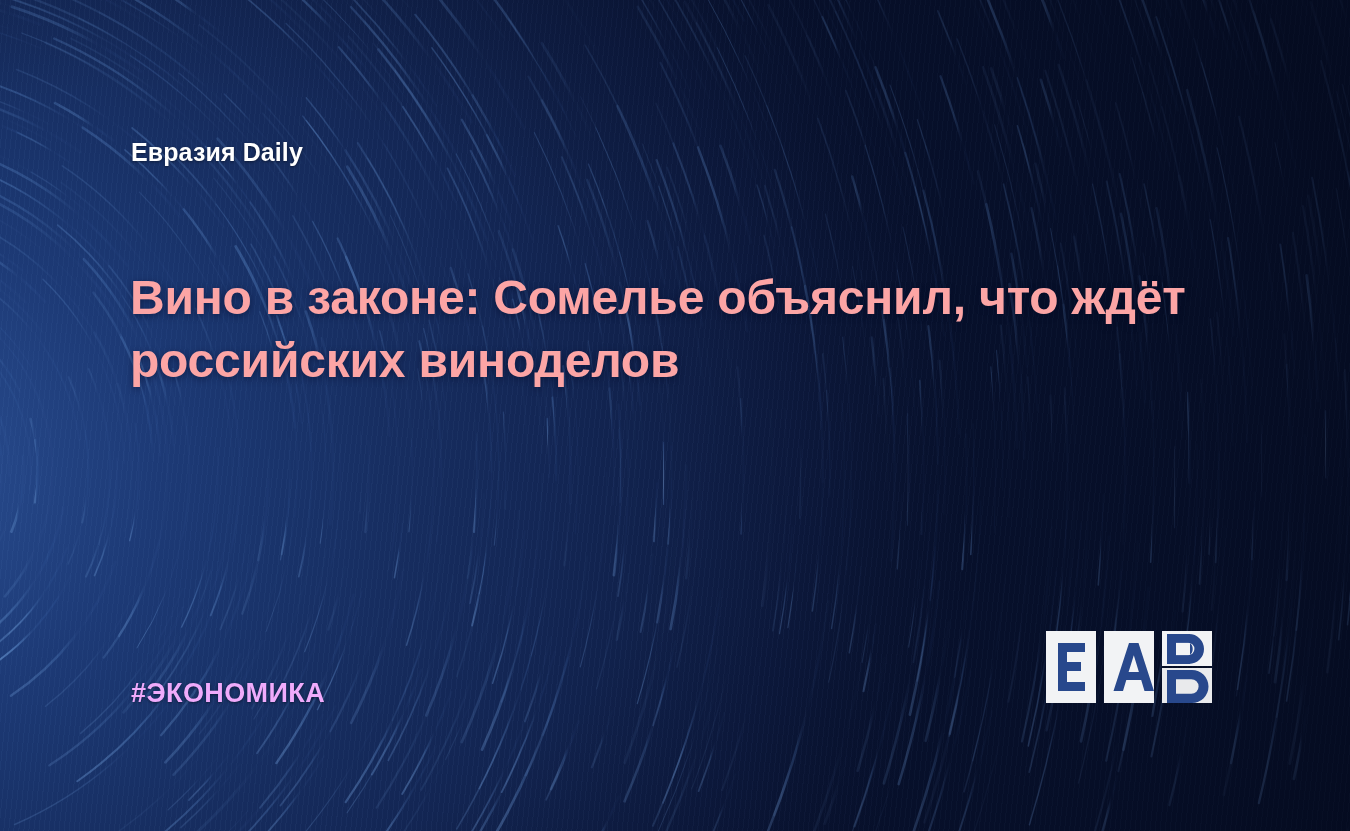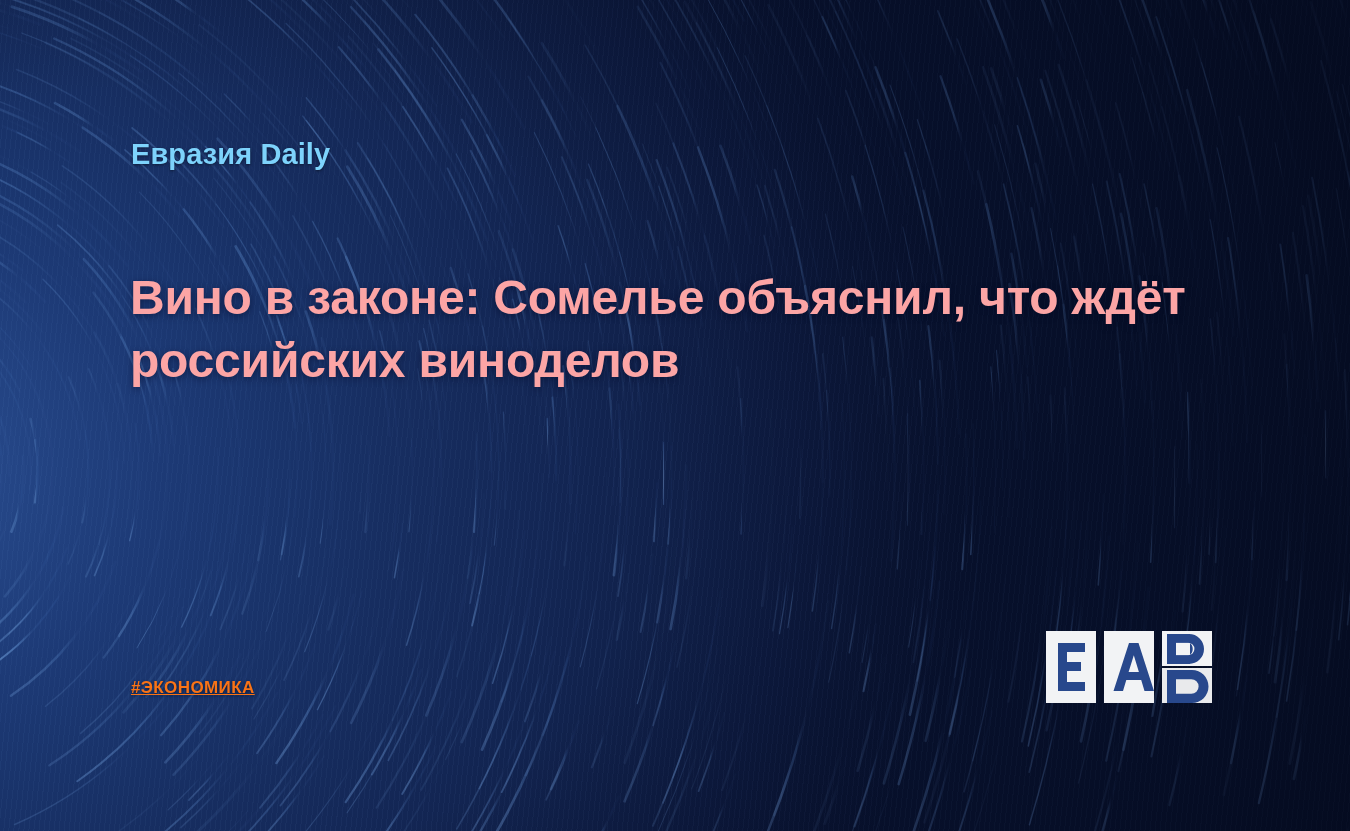--- a/index.html
+++ b/index.html
@@ -62,50 +62,49 @@
       rgba(3,8,24,.28) 72%,
       rgba(2,6,20,.55) 100%);
   }
 
   
   .content { position:absolute; inset:0; }
 
   #site-label {
     position:absolute;
     left:131px; top:138px;
-    font-size:29px;
+    font-size:25px;
     font-weight:bold;
     letter-spacing:.1px;
-    color:#7dd3fc;
+    color:#ffffff;
     text-shadow:0 1px 3px rgba(0,0,0,.45);
     white-space:nowrap;
   }
 
   #headline {
     position:absolute;
     left:130px; top:266px;
     width:1070px;
     font-size:48px;
     line-height:1.32;
     font-weight:bold;
     color:#fca5a5;
     letter-spacing:-.2px;
     text-shadow:0 2px 7px rgba(0,10,40,.5);
   }
 
   #category-tag {
     position:absolute;
     left:131px; top:678px;
-    font-size:17px;
+    font-size:27px;
     font-weight:bold;
     letter-spacing:.4px;
-    color:#f97316;
+    color:#f0abfc;
     text-shadow:0 1px 3px rgba(0,0,0,.45);
     white-space:nowrap;
-    text-decoration:underline;
   }
 
   
   #logo {
     position:absolute;
     left:1046px; top:631px;
     width:176px; height:72px;
   }
   #logo svg { display:block; width:176px; height:72px; }
 </style>

